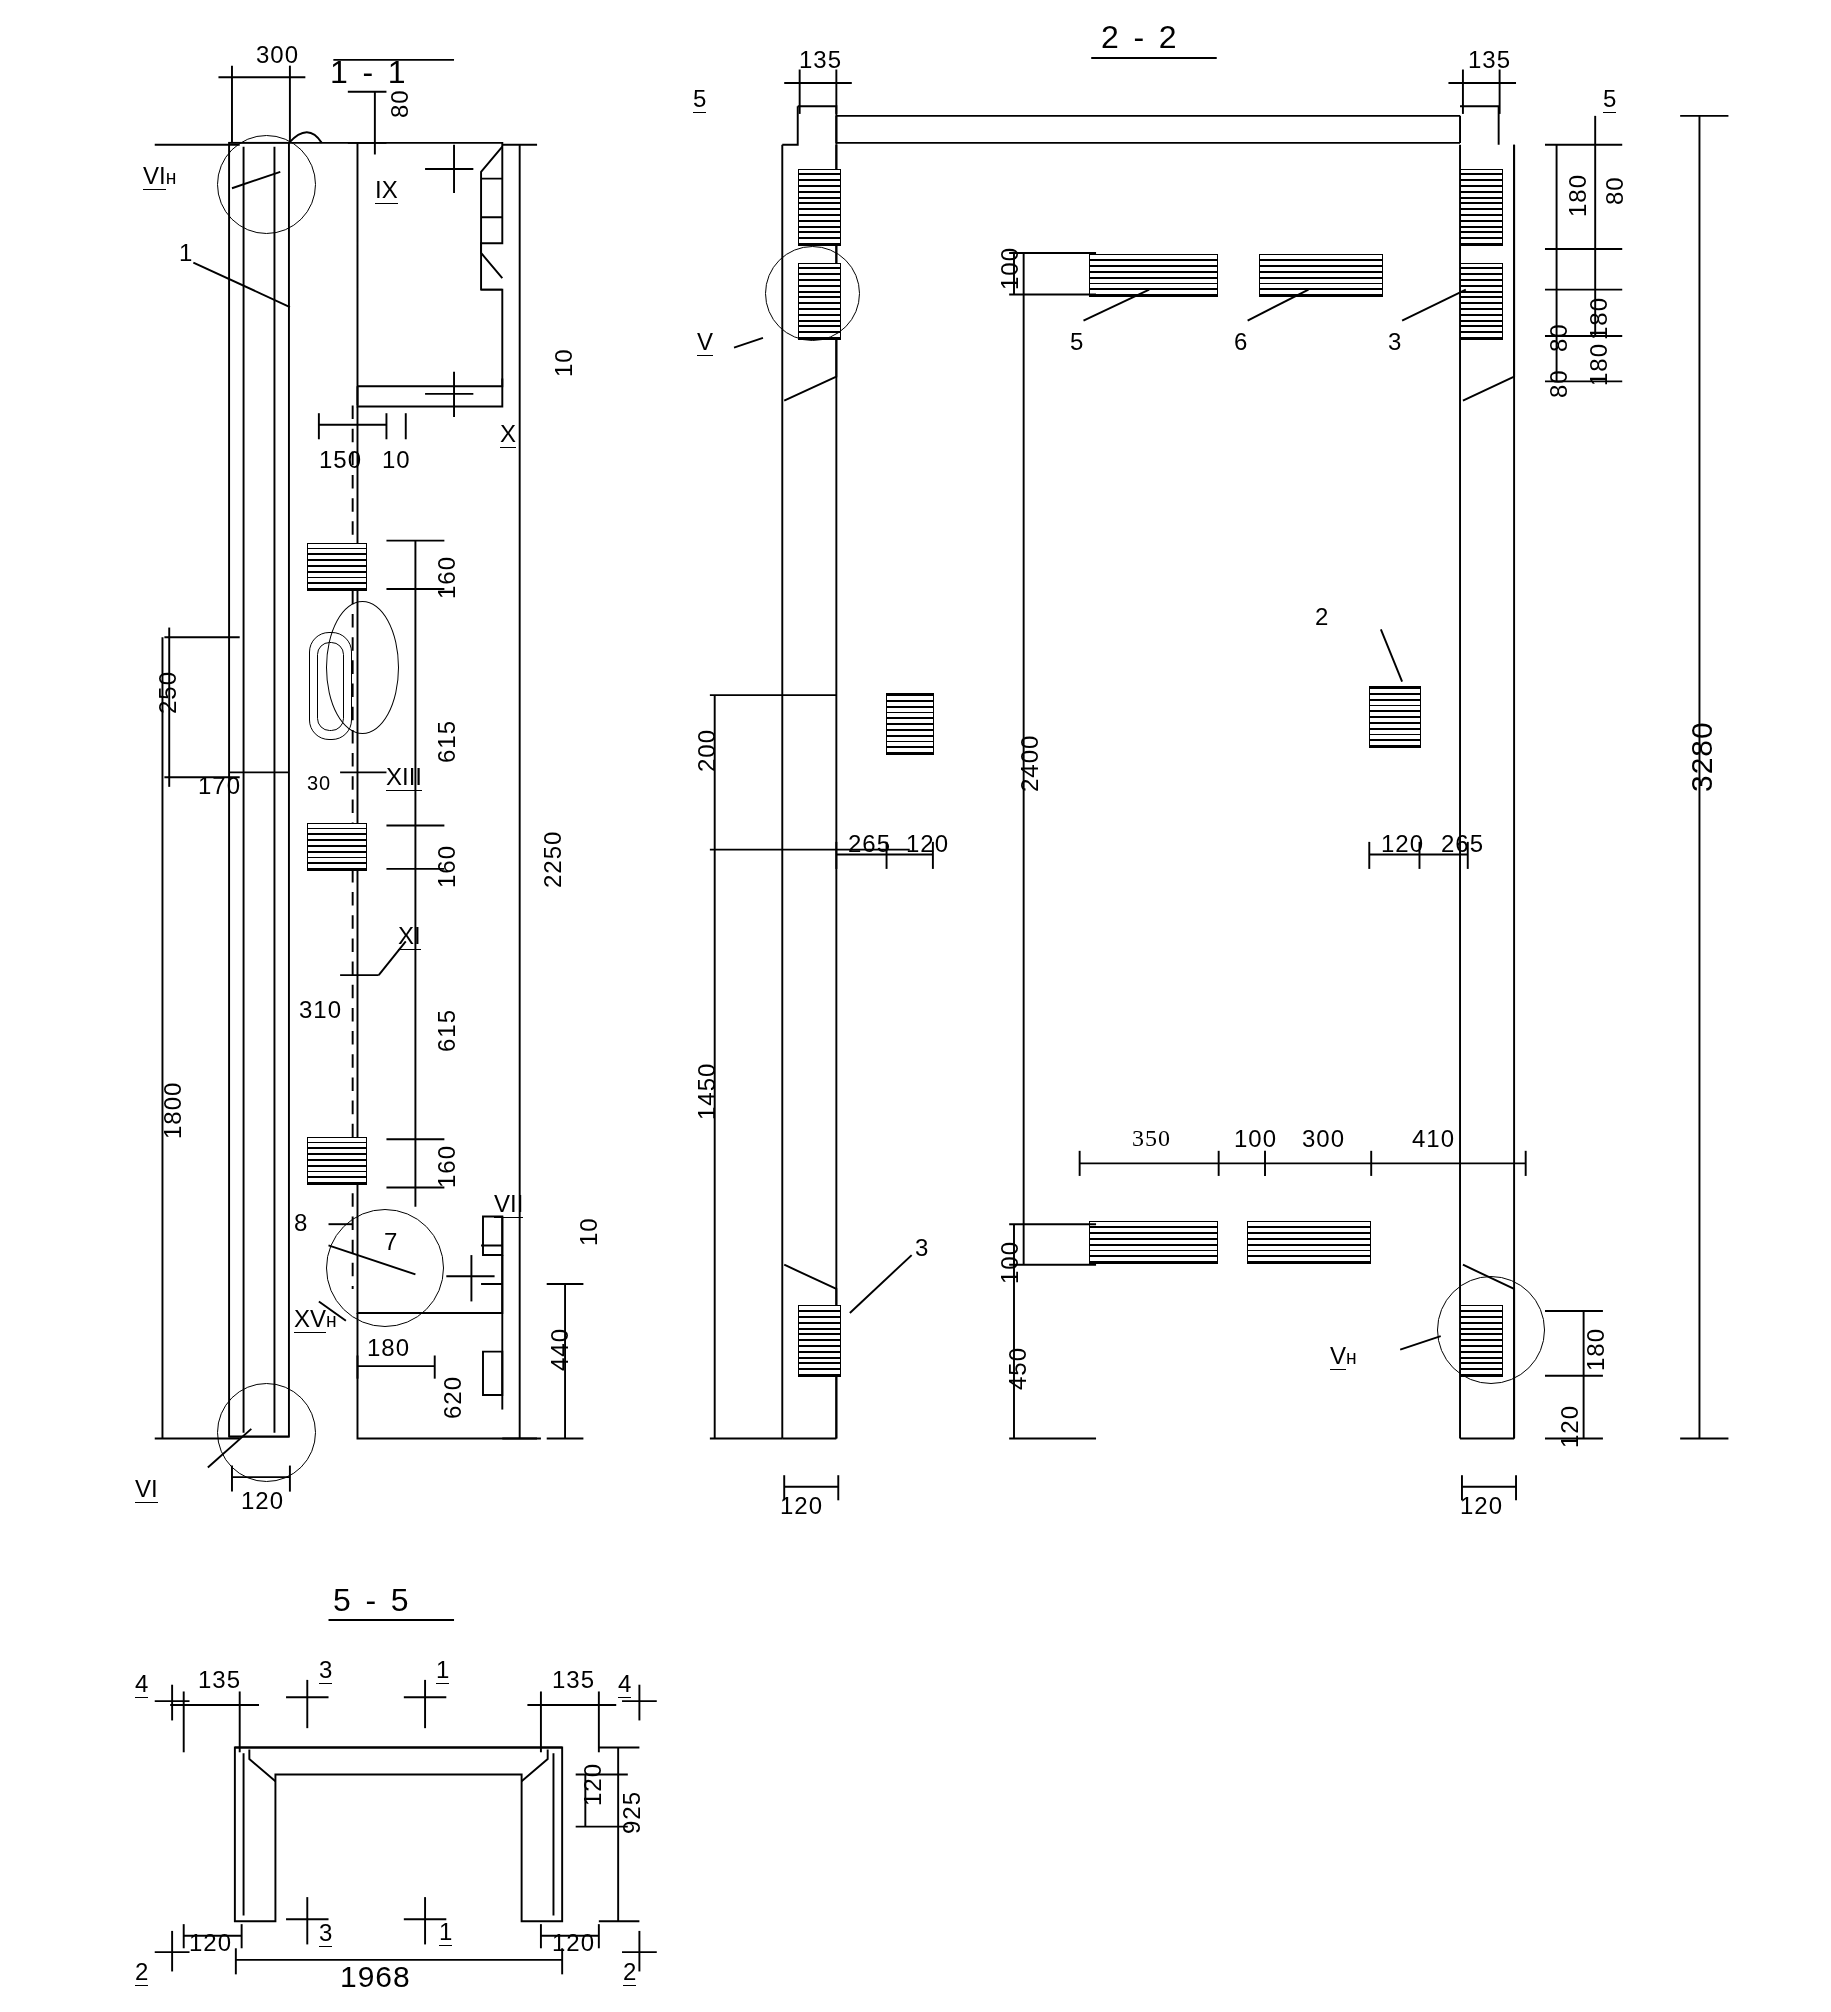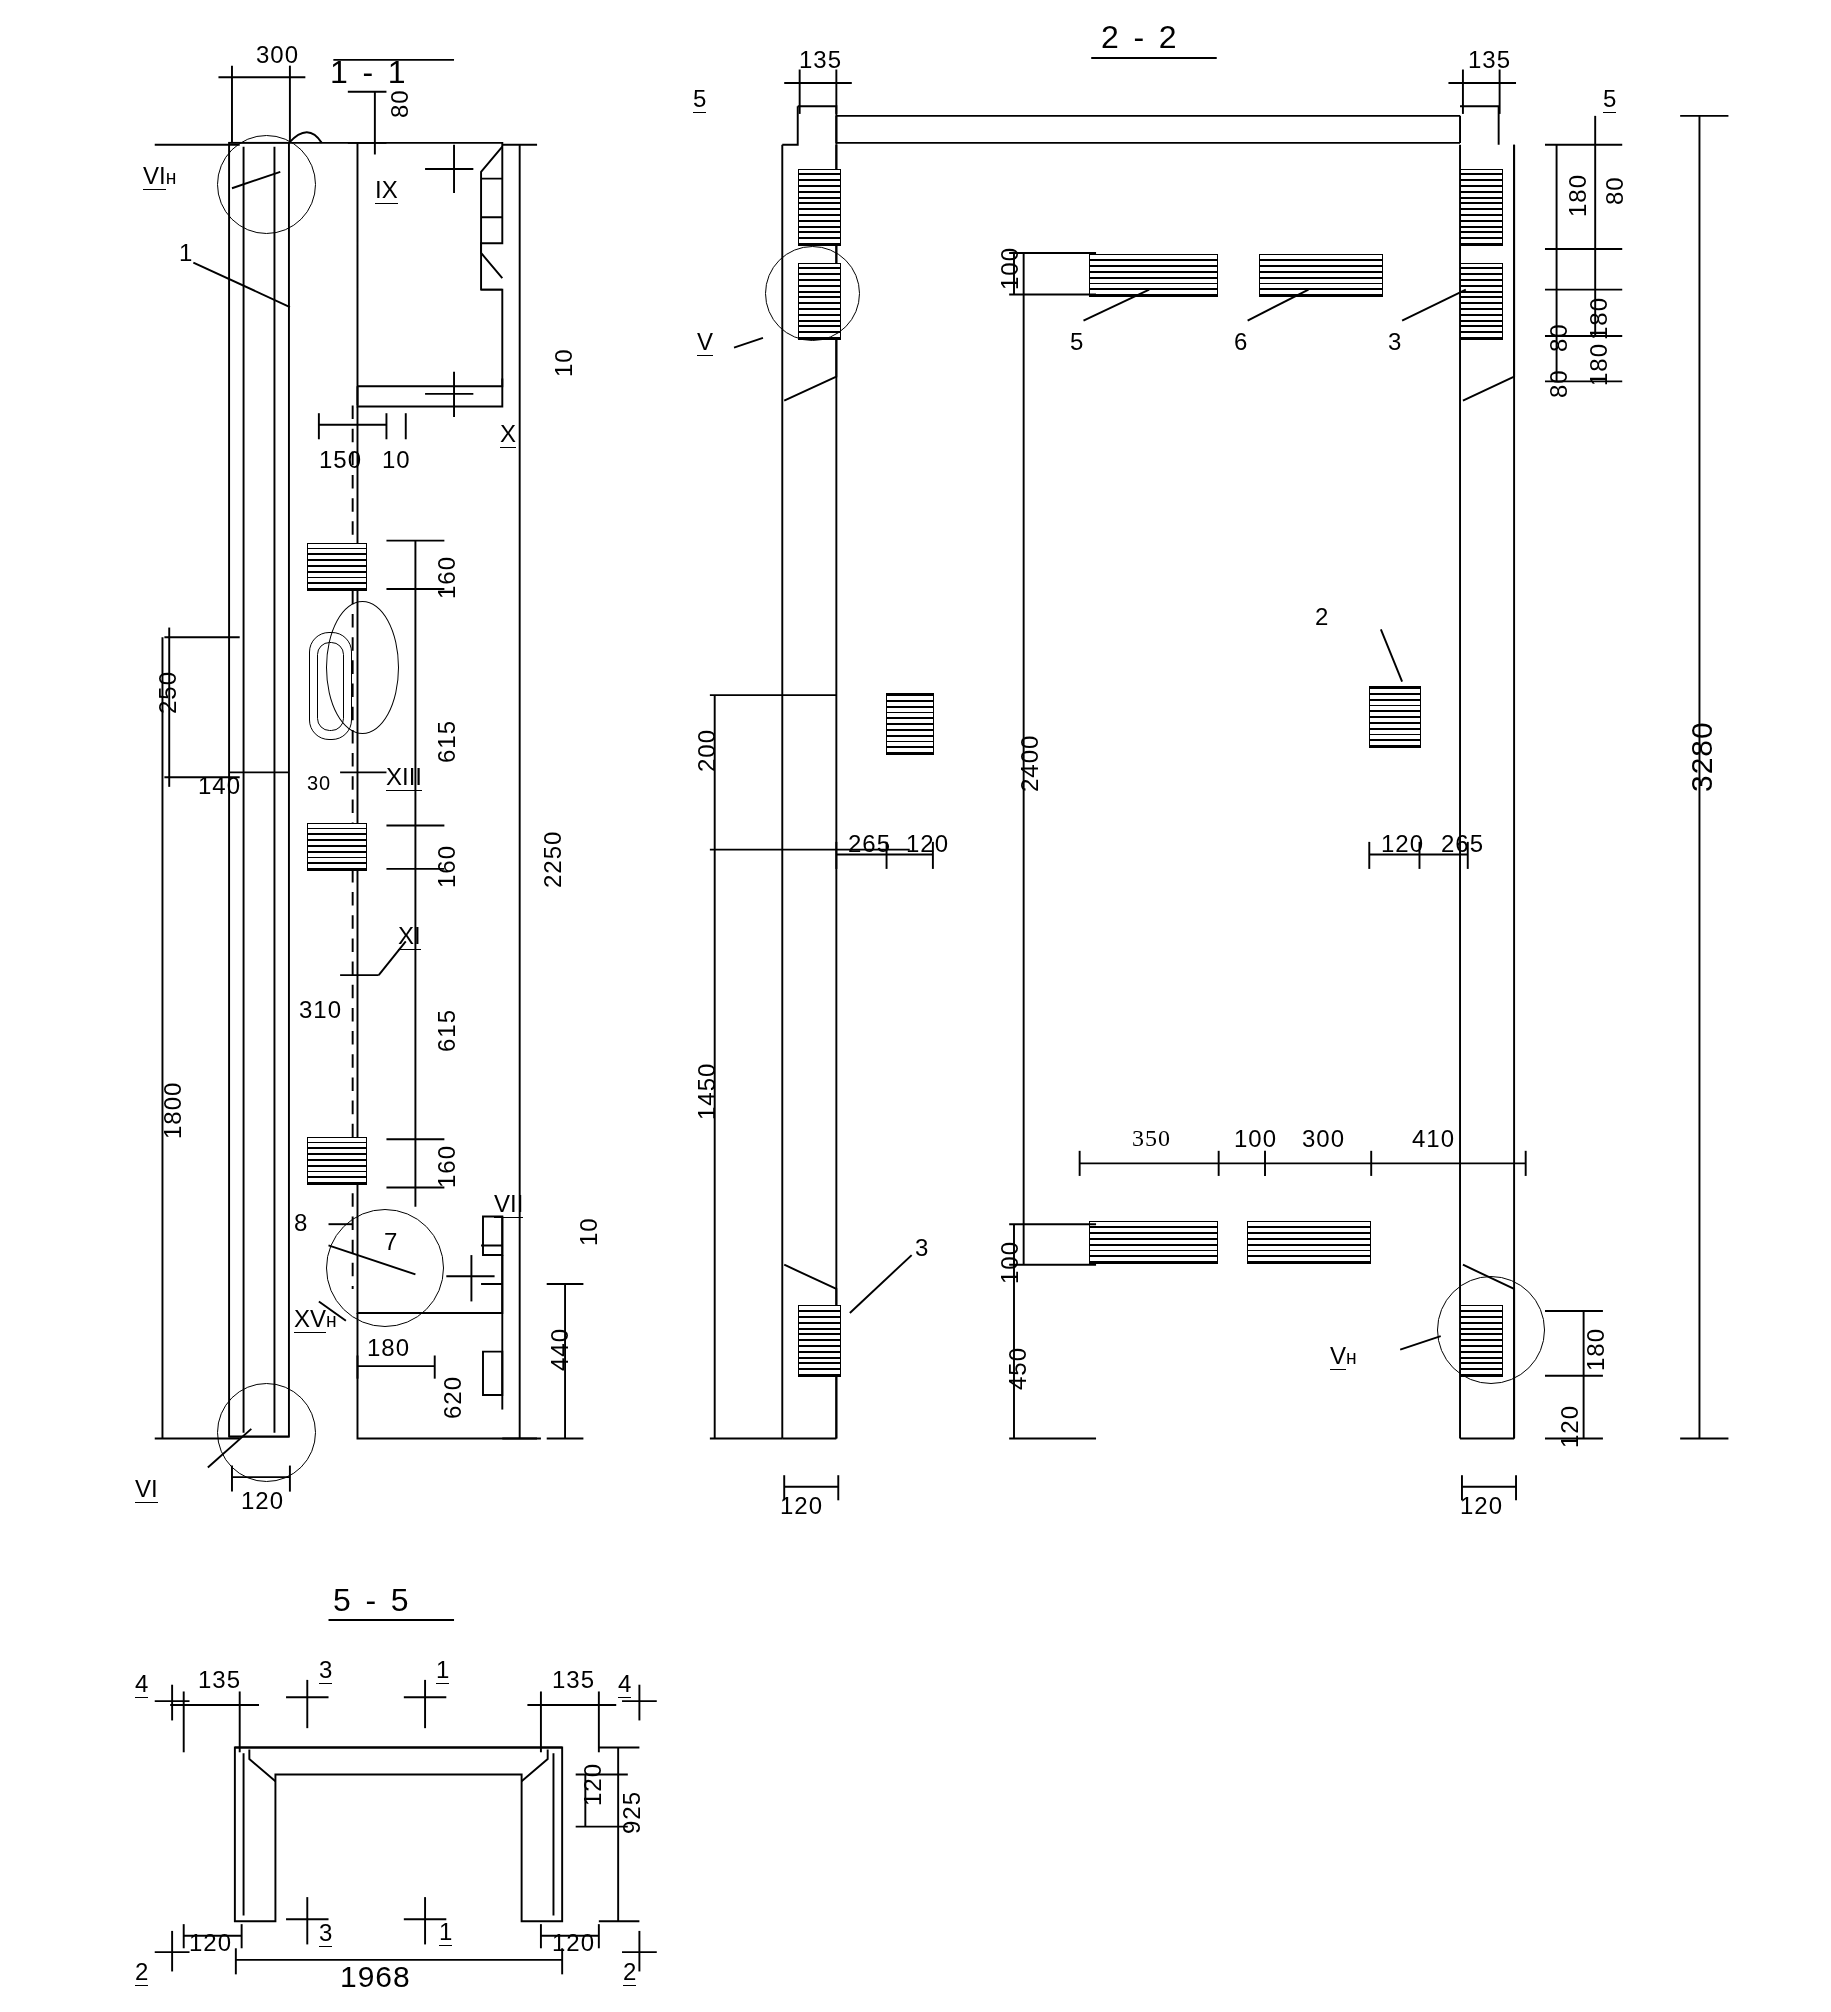--- a/index.html
+++ b/index.html
@@ -101,21 +101,21 @@
   <div class="circ" style="left:217px;top:1383px;width:97px;height:97px;"></div>
   <div class="circ" style="left:326px;top:601px;width:71px;height:131px;border-radius:50%;"></div>
   <div class="circ" style="left:326px;top:1209px;width:116px;height:116px;"></div>
 
   <div class="txt" style="left:256px;top:41px;">300</div>
   <div class="txt rot" style="left:386px;top:118px;">80</div>
   <div class="txt rot" style="left:550px;top:377px;">10</div>
   <div class="txt" style="left:319px;top:446px;">150</div>
   <div class="txt" style="left:382px;top:446px;">10</div>
   <div class="txt rot" style="left:154px;top:714px;">250</div>
-  <div class="txt" style="left:198px;top:772px;">140</div>
+  <div class="txt" style="left:198px;top:772px;">170</div>
   <div class="txt rot" style="left:159px;top:1139px;">1800</div>
   <div class="txt" style="left:299px;top:996px;">310</div>
   <div class="txt rot" style="left:539px;top:888px;">2250</div>
   <div class="txt rot" style="left:433px;top:599px;">160</div>
   <div class="txt rot" style="left:433px;top:763px;">615</div>
   <div class="txt rot" style="left:433px;top:888px;">160</div>
   <div class="txt rot" style="left:433px;top:1052px;">615</div>
   <div class="txt rot" style="left:433px;top:1188px;">160</div>
   <div class="txt sm" style="left:307px;top:772px;">30</div>
   <div class="txt" style="left:367px;top:1334px;">180</div>

